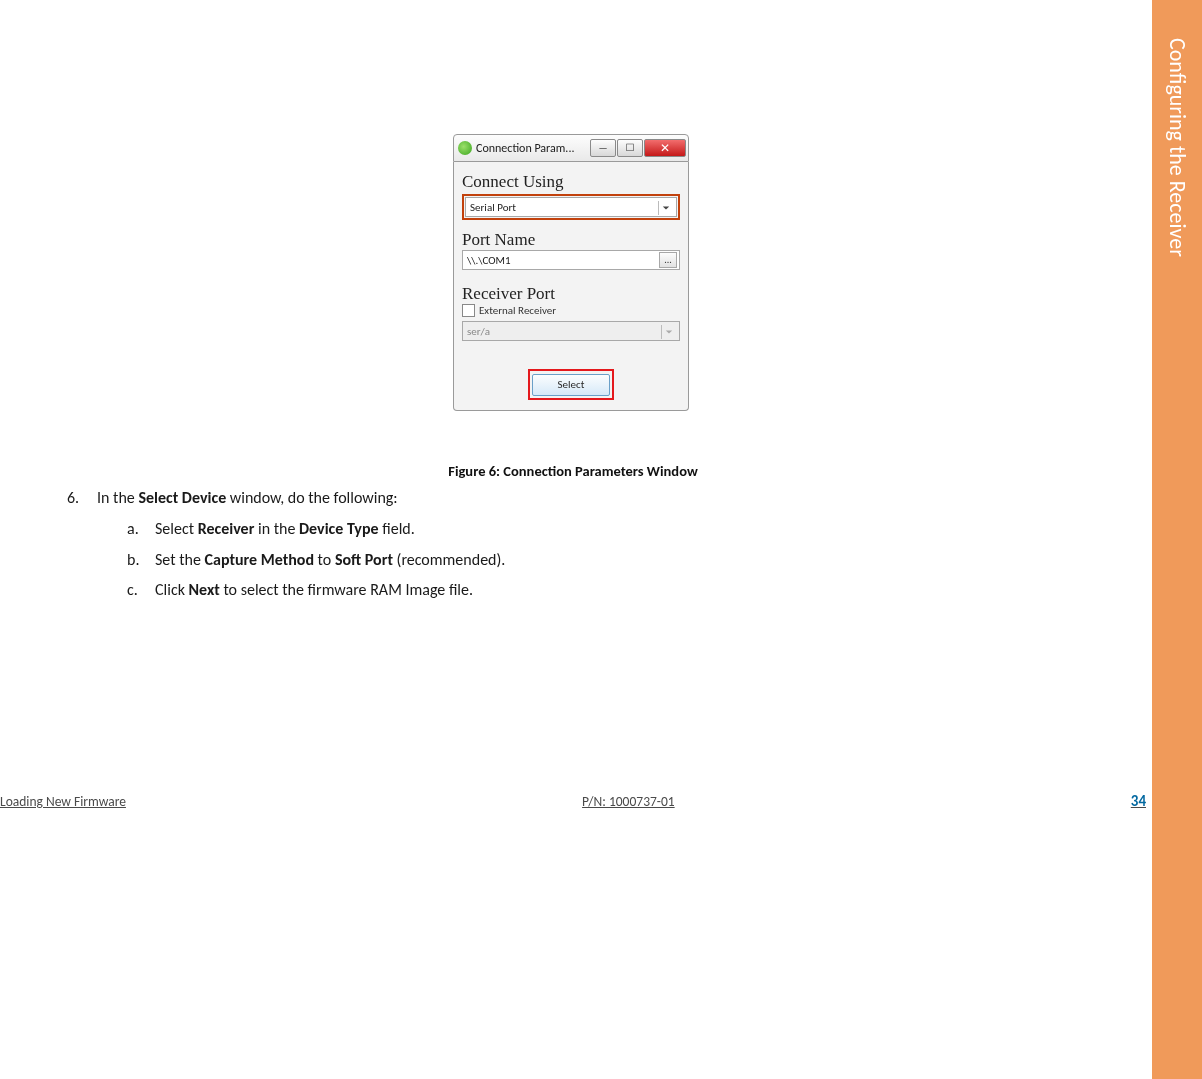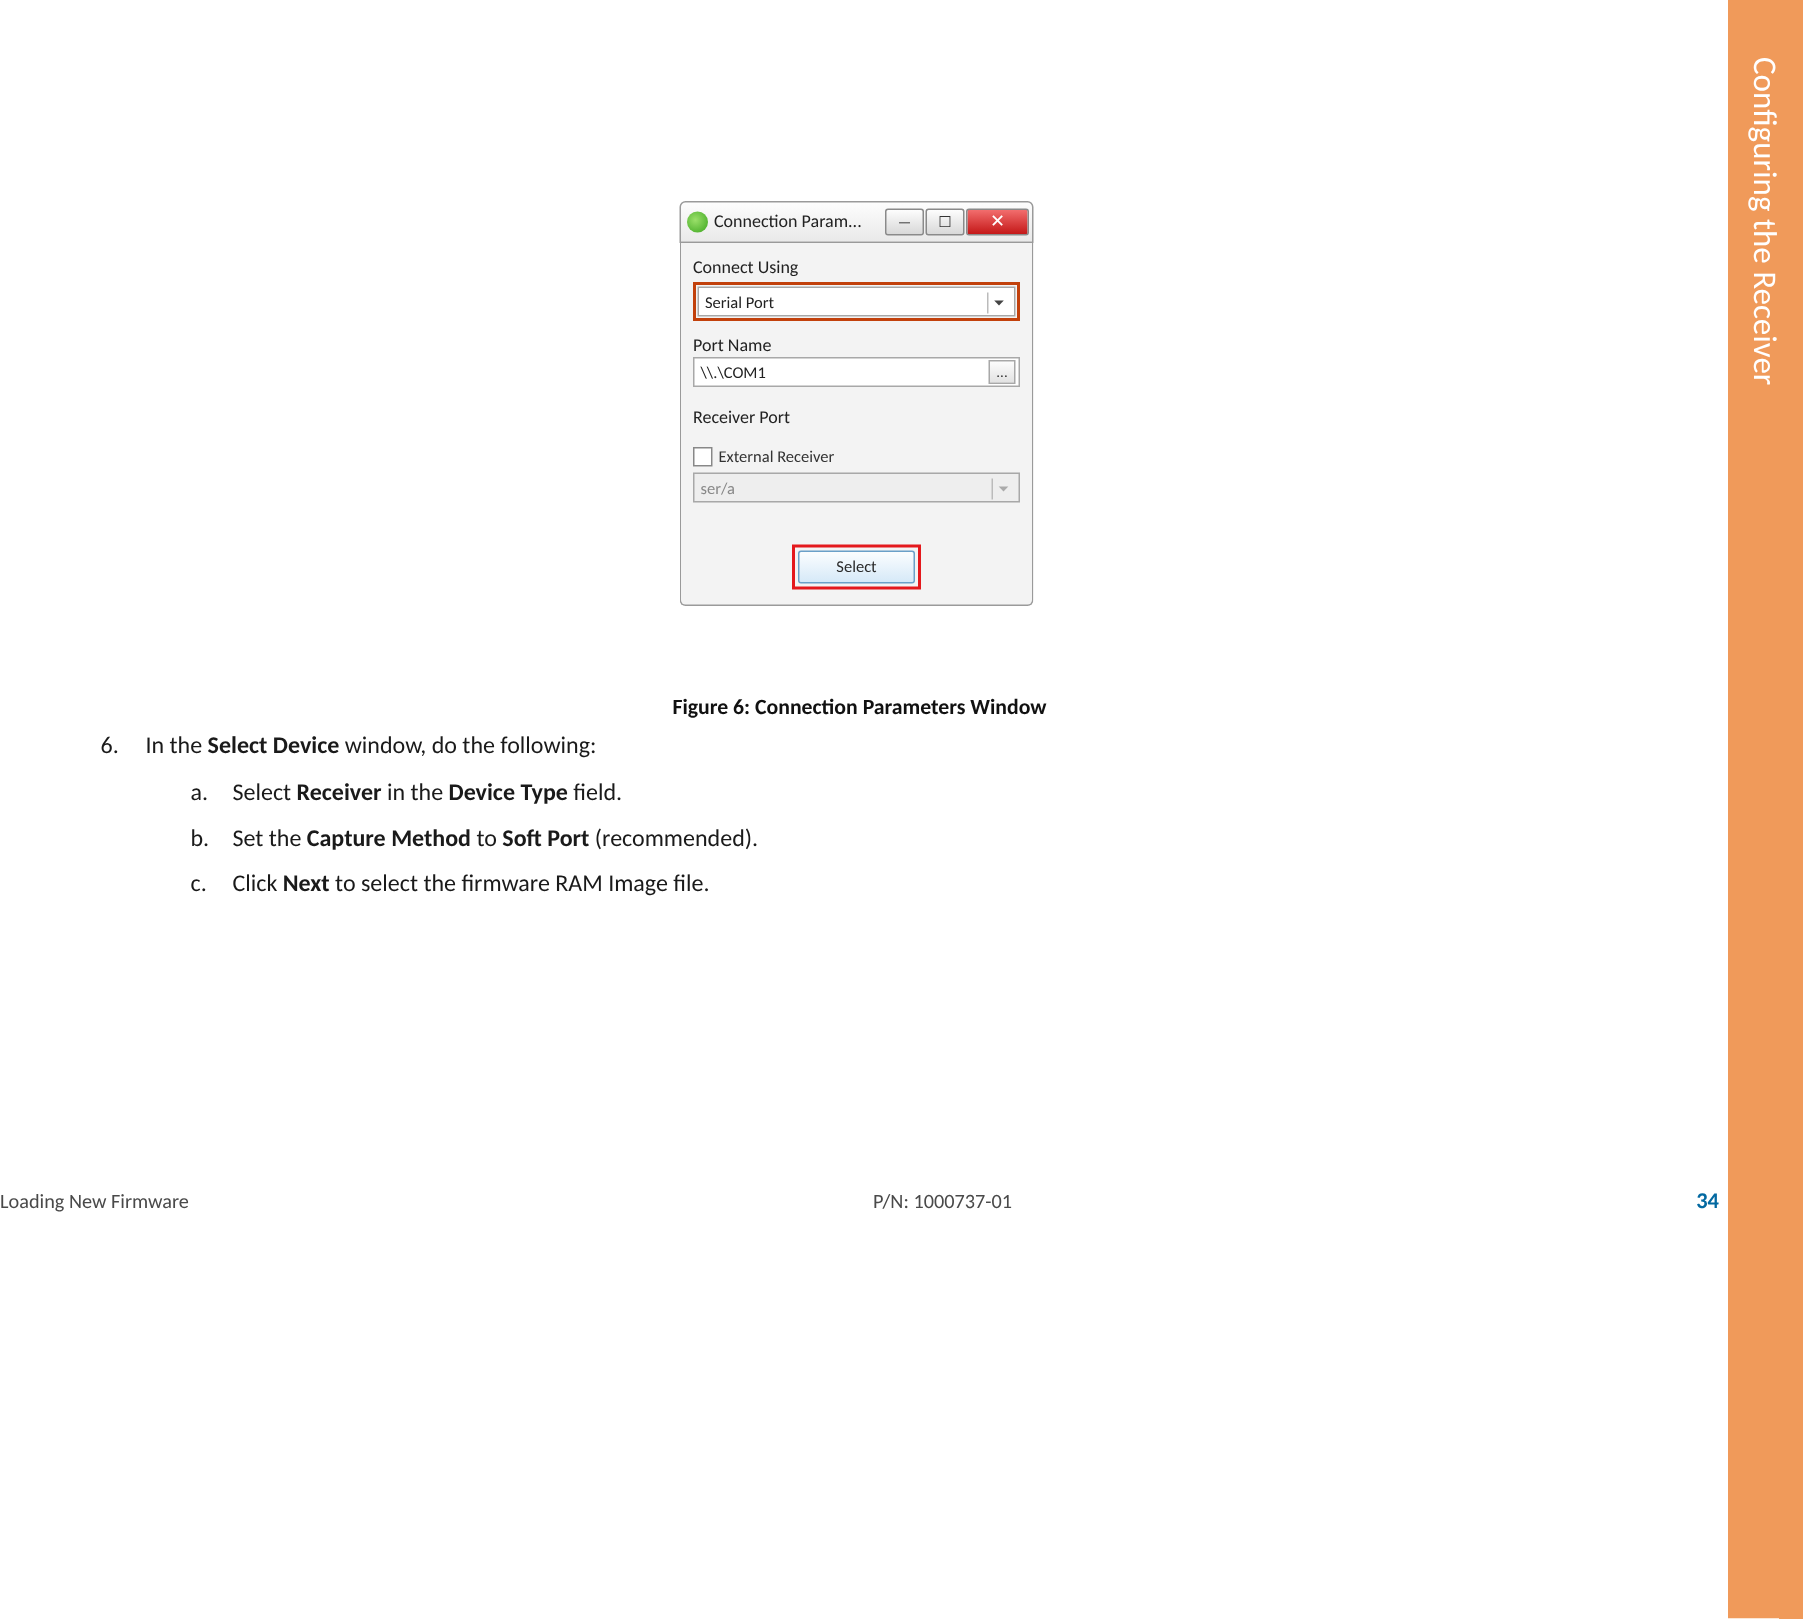--- a/index.html
+++ b/index.html
@@ -77,21 +77,21 @@
     width: 42px;
     font-size: 12px;
   }
   .dlg-body {
     border: 1px solid #9a9a9a;
     border-top: none;
     background: #f3f3f3;
     padding: 6px 8px 10px 8px;
     border-radius: 0 0 4px 4px;
   }
-  .fld-label { font-size: 12px; color: #222; margin-top: 4px; }
+  .fld-label { font-size: 17px; color: #222; margin-top: 4px; font-family: Liberation Serif, serif; }
   .red-box { border: 2px solid #c2410c; padding: 1px; margin-top: 2px; }
   .combo, .txtfield {
     width: 100%;
     background: #fff;
     border: 1px solid #a8a8a8;
     height: 20px;
     font-size: 11px;
     padding: 0 4px;
     display: flex; align-items: center;
     position: relative;
@@ -106,21 +106,21 @@
   .caret svg { width: 8px; height: 8px; }
   .txtfield .dots-btn {
     position: absolute; right: 2px; top: 1px;
     width: 18px; height: 16px;
     border: 1px solid #a8a8a8;
     background: linear-gradient(#fdfdfd,#e2e2e2);
     font-size: 10px; line-height: 14px;
     text-align: center;
     color: #333;
   }
-  .chk-row { display: flex; align-items: center; gap: 4px; font-size: 11px; margin-top: 12px; color: #333; }
+  .chk-row { display: flex; align-items: center; gap: 4px; font-size: 11px; margin-top: 0; color: #333; }
   .chk {
     width: 13px; height: 13px;
     border: 1px solid #888; background: #fff;
     flex: none;
   }
   .disabled-field {
     background: #eeeeee; color: #888;
   }
   .connect-row { text-align: center; margin-top: 28px; }
   .red-inline { display: inline-block; border: 2px solid #e4181c; padding: 2px; }
@@ -162,20 +162,21 @@
   b { font-weight: 700; }
   
   .footer {
     position: absolute;
     left: 0; top: 792px;
     width: 1146px;
     font-size: 13.5px;
     color: #4a4a4a;
     display: flex;
     align-items: baseline;
+    text-decoration: underline;
   }
   .footer .sec { flex: 0 0 auto; }
   .footer .pn { flex: 1; text-align: center; }
   .footer .pg { flex: 0 0 auto; font-weight: 700; color: #0369a1; font-size: 15px; }
 </style>
 </head>
 <body>
 
 <div class="page">
 

